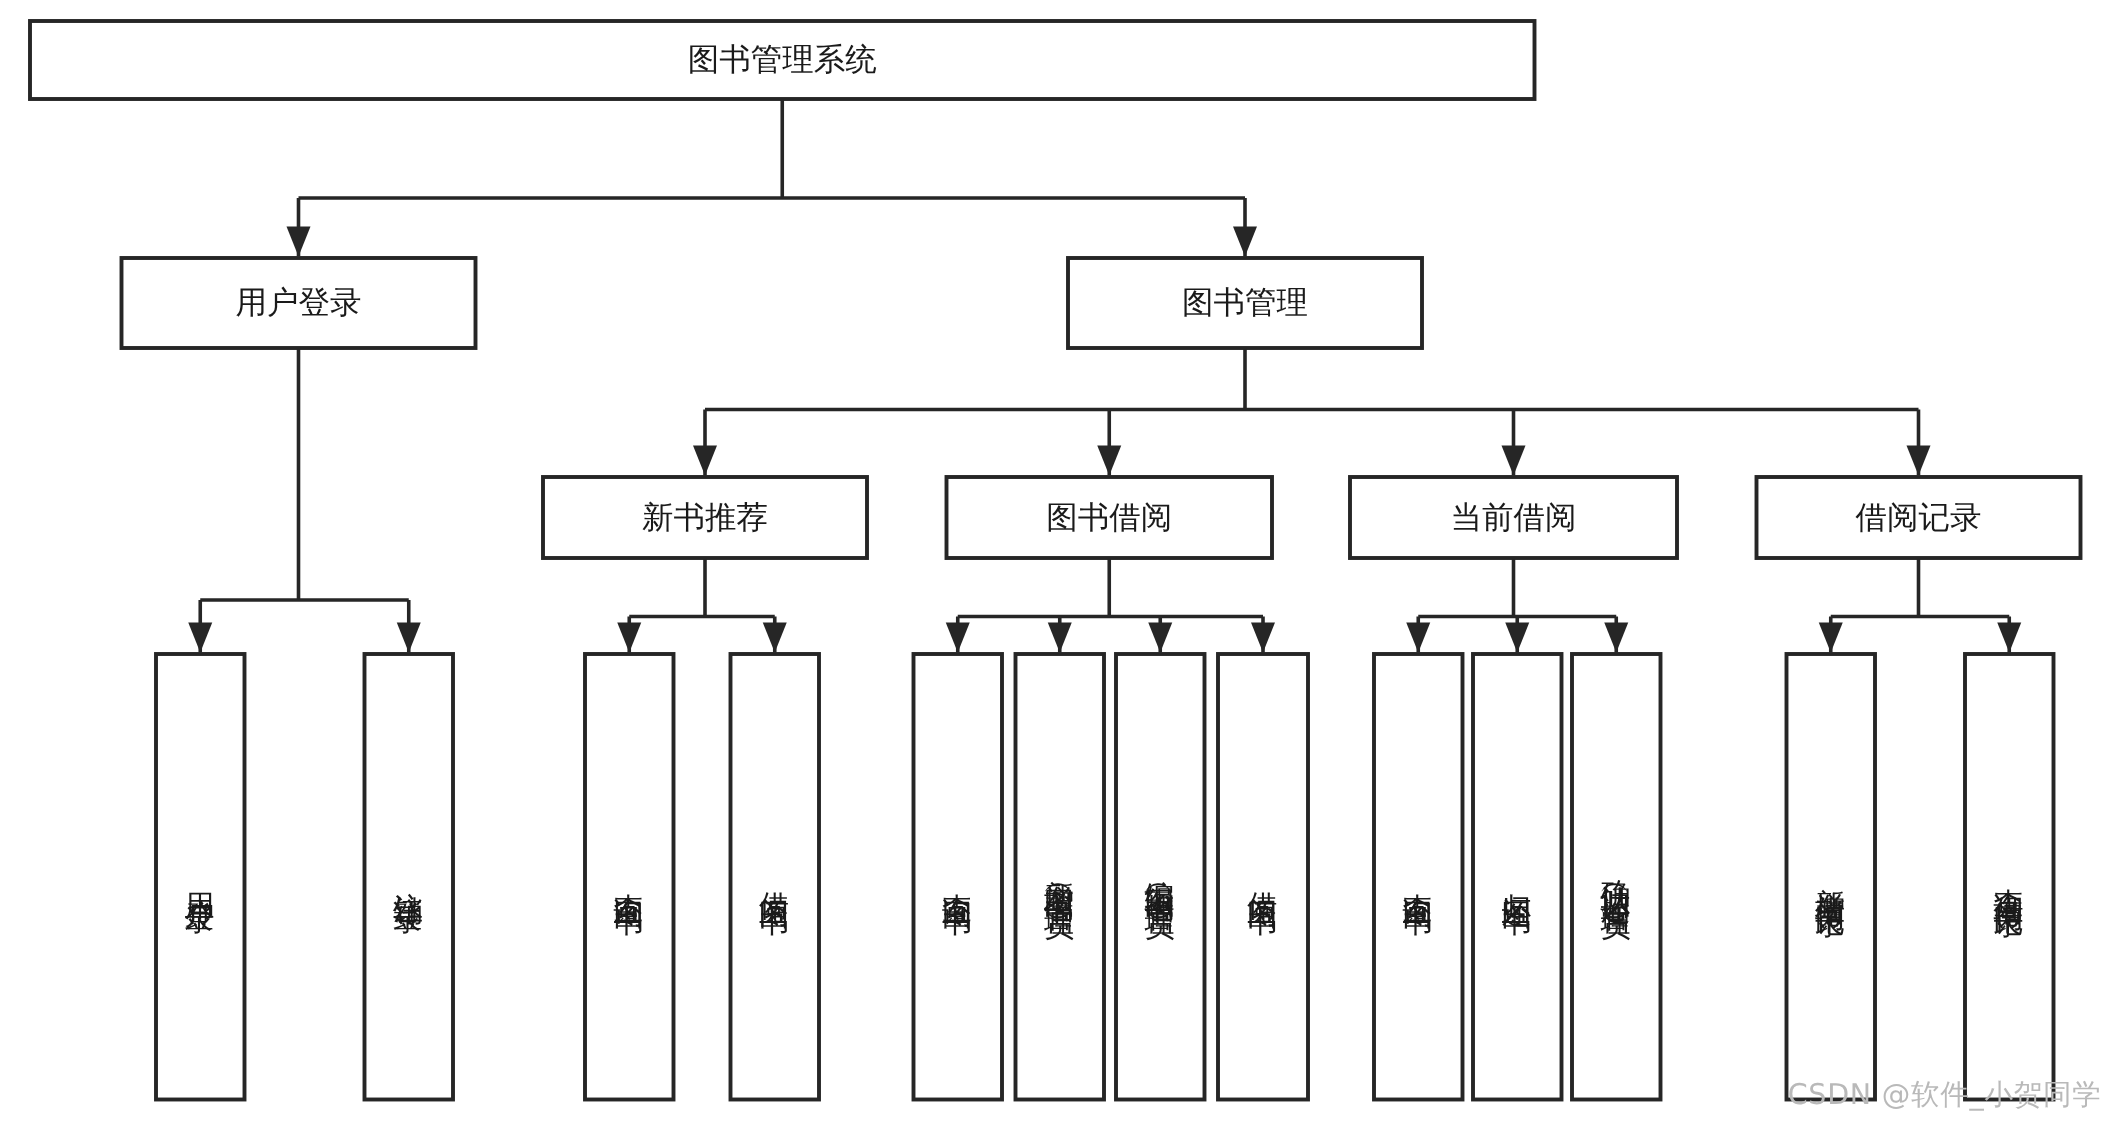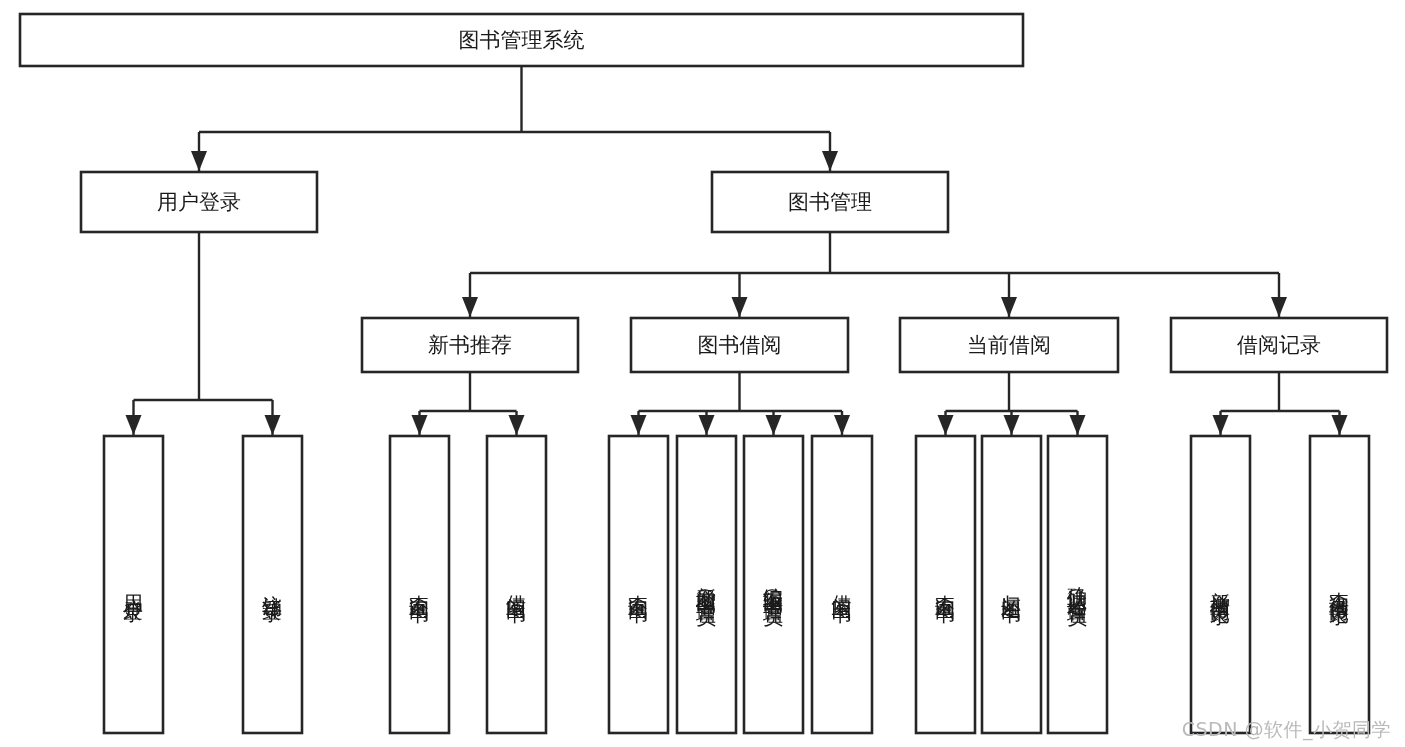--- a/index.html
+++ b/index.html
@@ -58,21 +58,21 @@
     color: #1a1a1a;
     letter-spacing: 3px;
     display: flex;
     align-items: center;
     justify-content: center;
     white-space: nowrap;
     pointer-events: none;
   }
   .watermark {
     position: absolute;
-    right: 14px;
+    right: 4px;
     bottom: 4px;
     font-family: "DejaVu Sans", "Liberation Sans", sans-serif;
     font-size: 19px;
     color: #b9b9b9;
     letter-spacing: 0.5px;
     white-space: nowrap;
   }
 </style>
 </head>
 <body>

